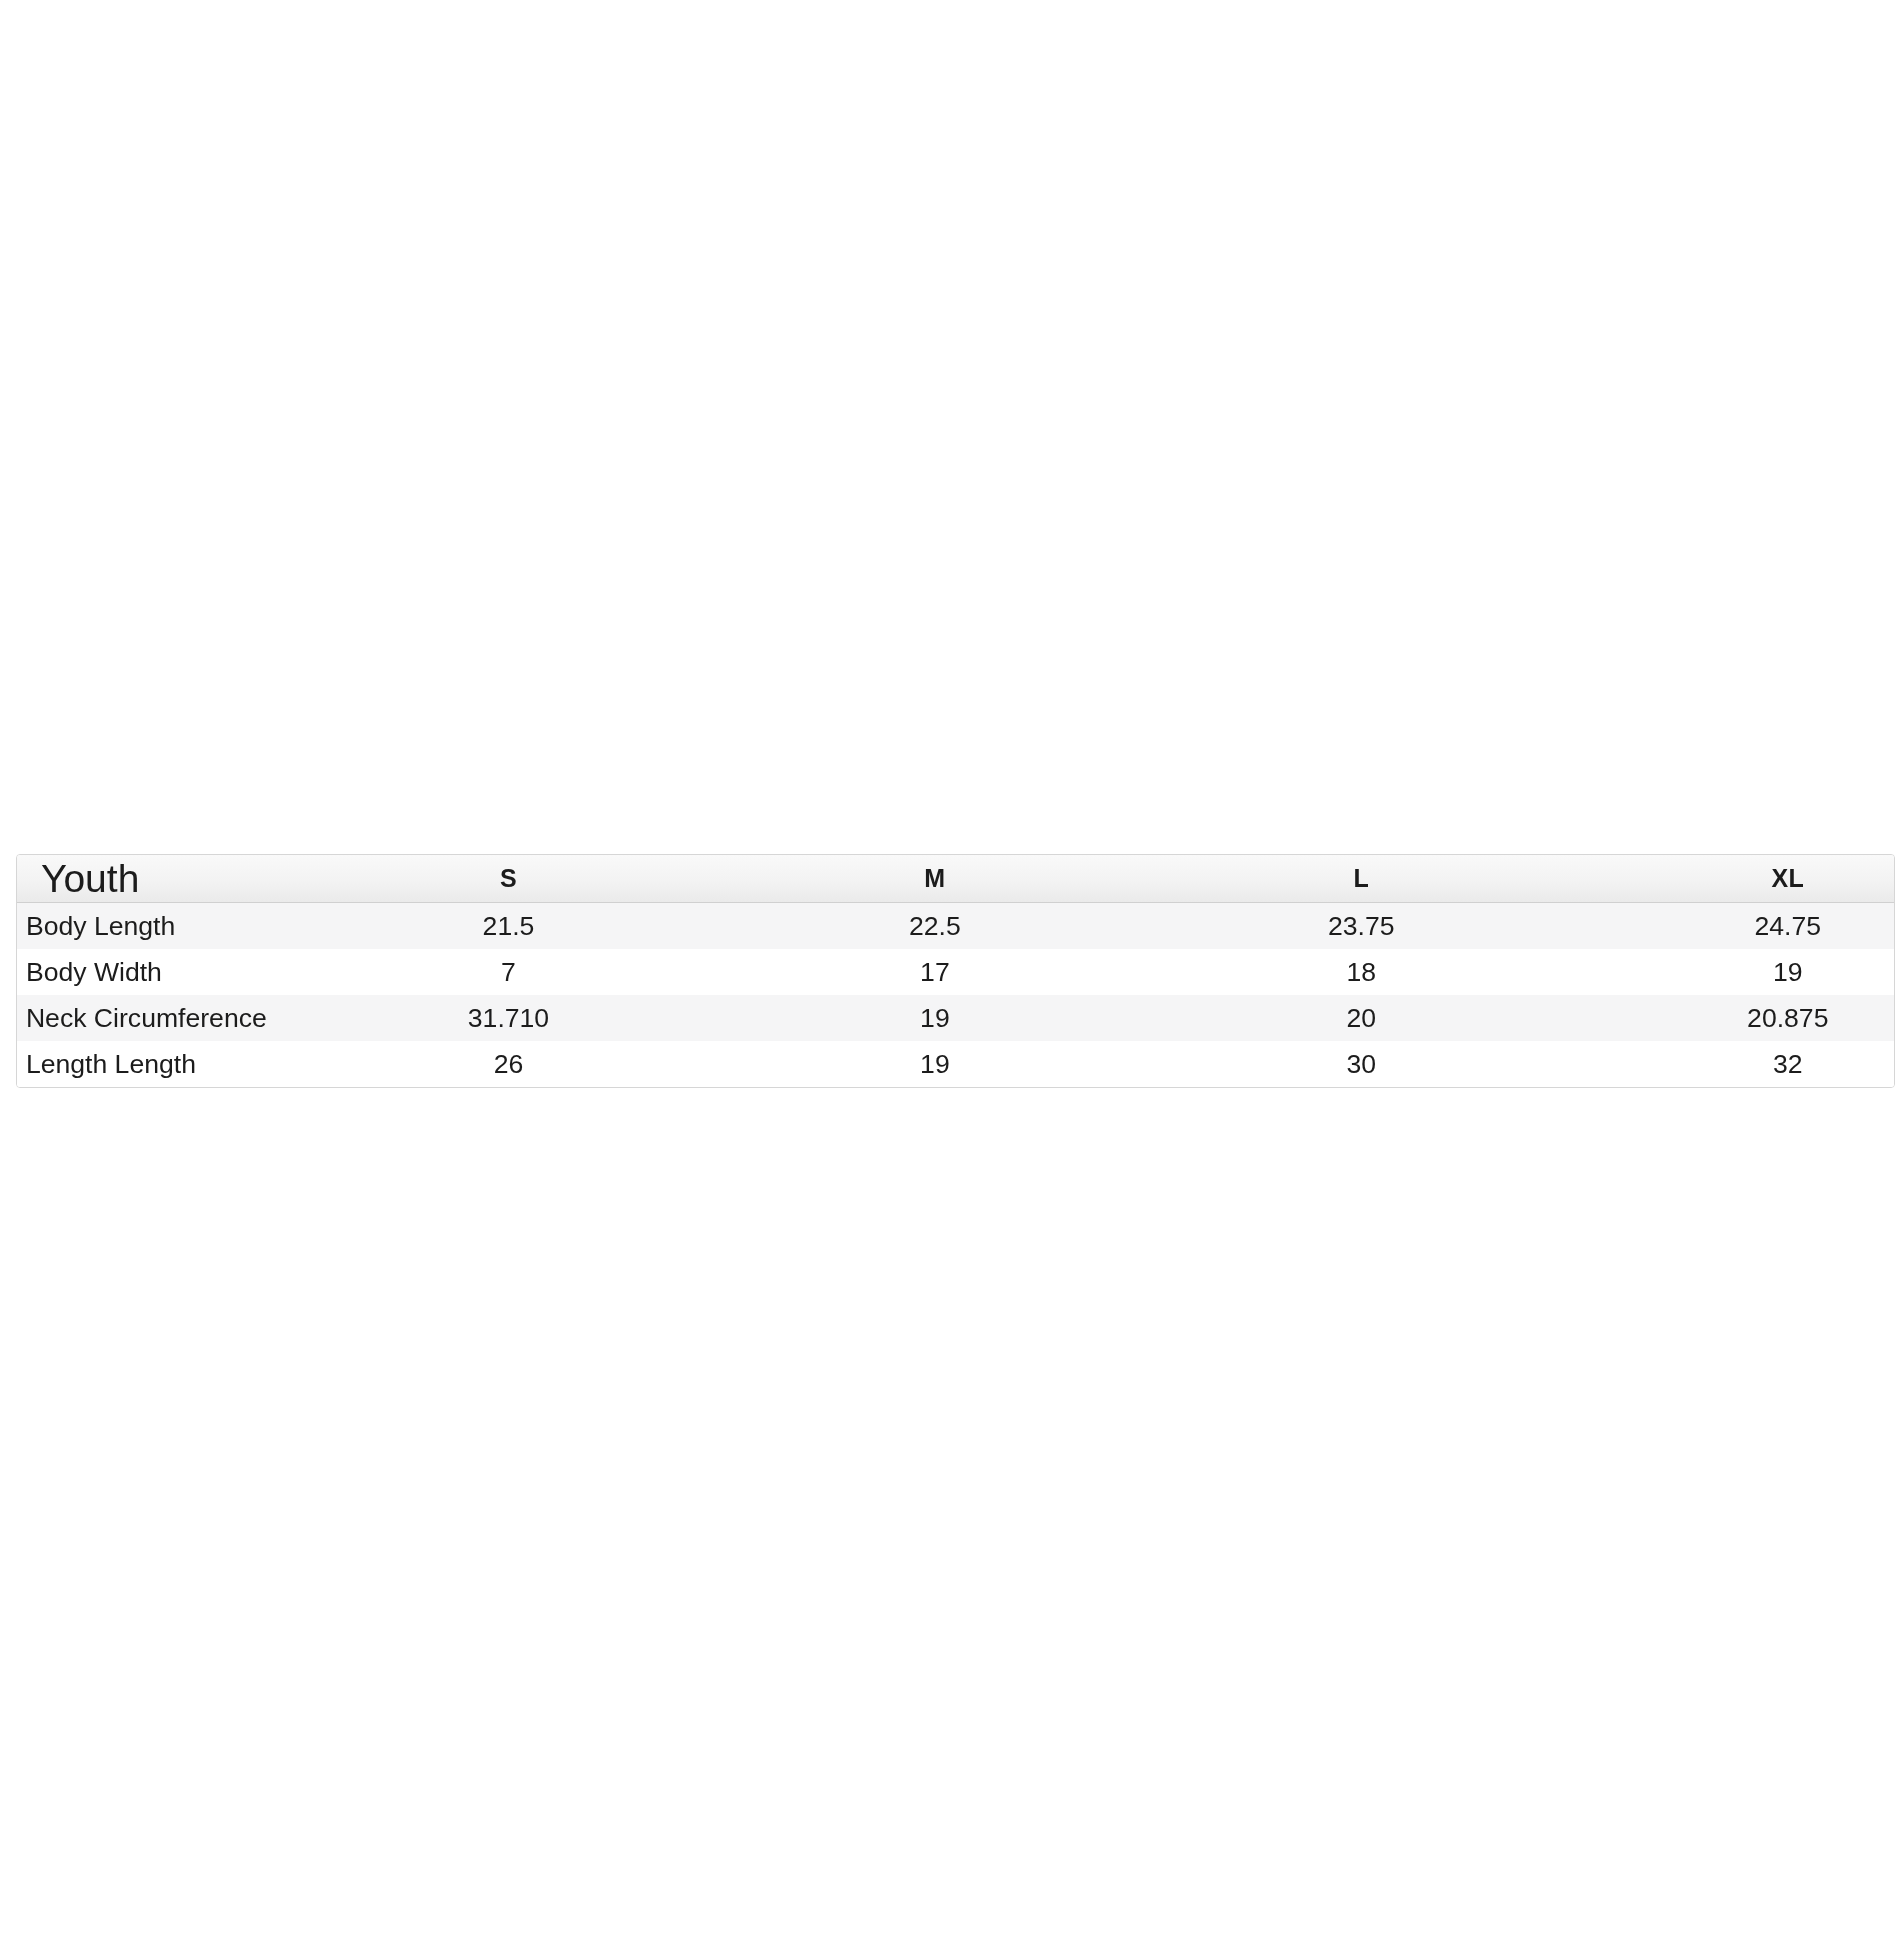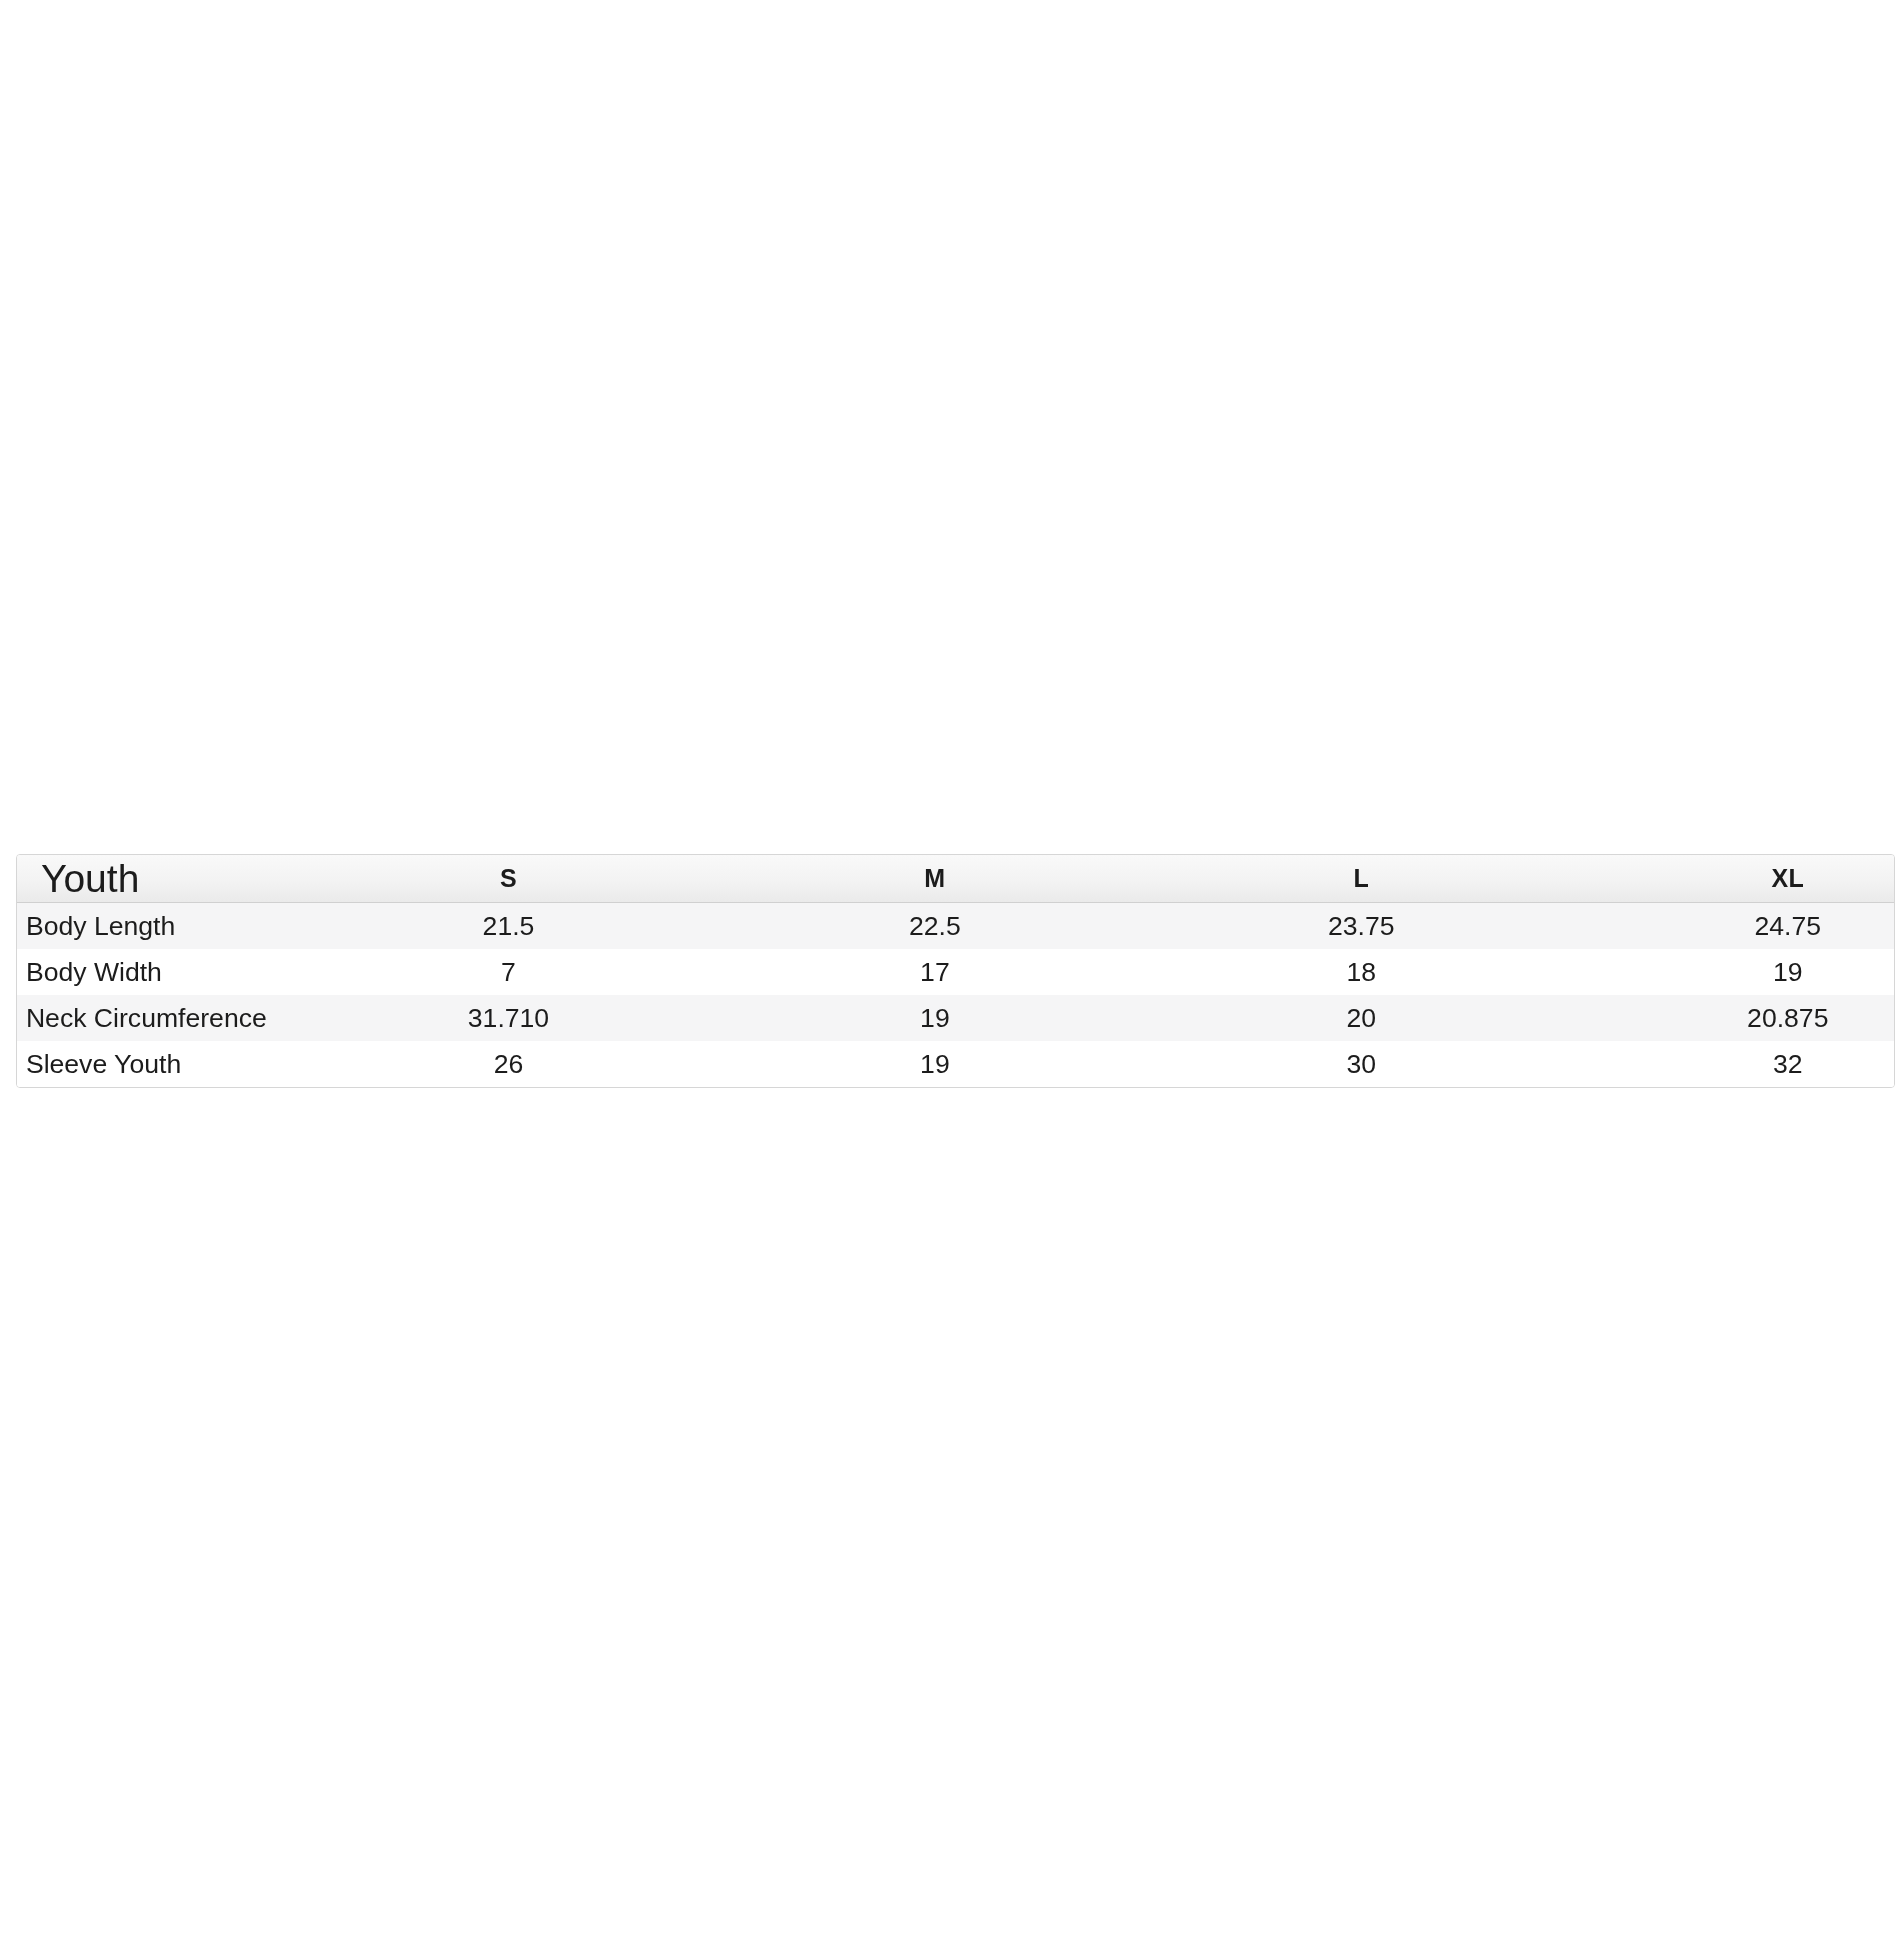--- a/index.html
+++ b/index.html
@@ -107,21 +107,21 @@
         <td>19</td>
       </tr>
       <tr class="striped">
         <td class="label-cell">Neck Circumference</td>
         <td>31.710</td>
         <td>19</td>
         <td>20</td>
         <td>20.875</td>
       </tr>
       <tr>
-        <td class="label-cell">Sleeve Youth</td>
+        <td class="label-cell">Length Length</td>
         <td>26</td>
         <td>19</td>
         <td>30</td>
         <td>32</td>
       </tr>
     </tbody>
   </table>
 </div>
 
 

